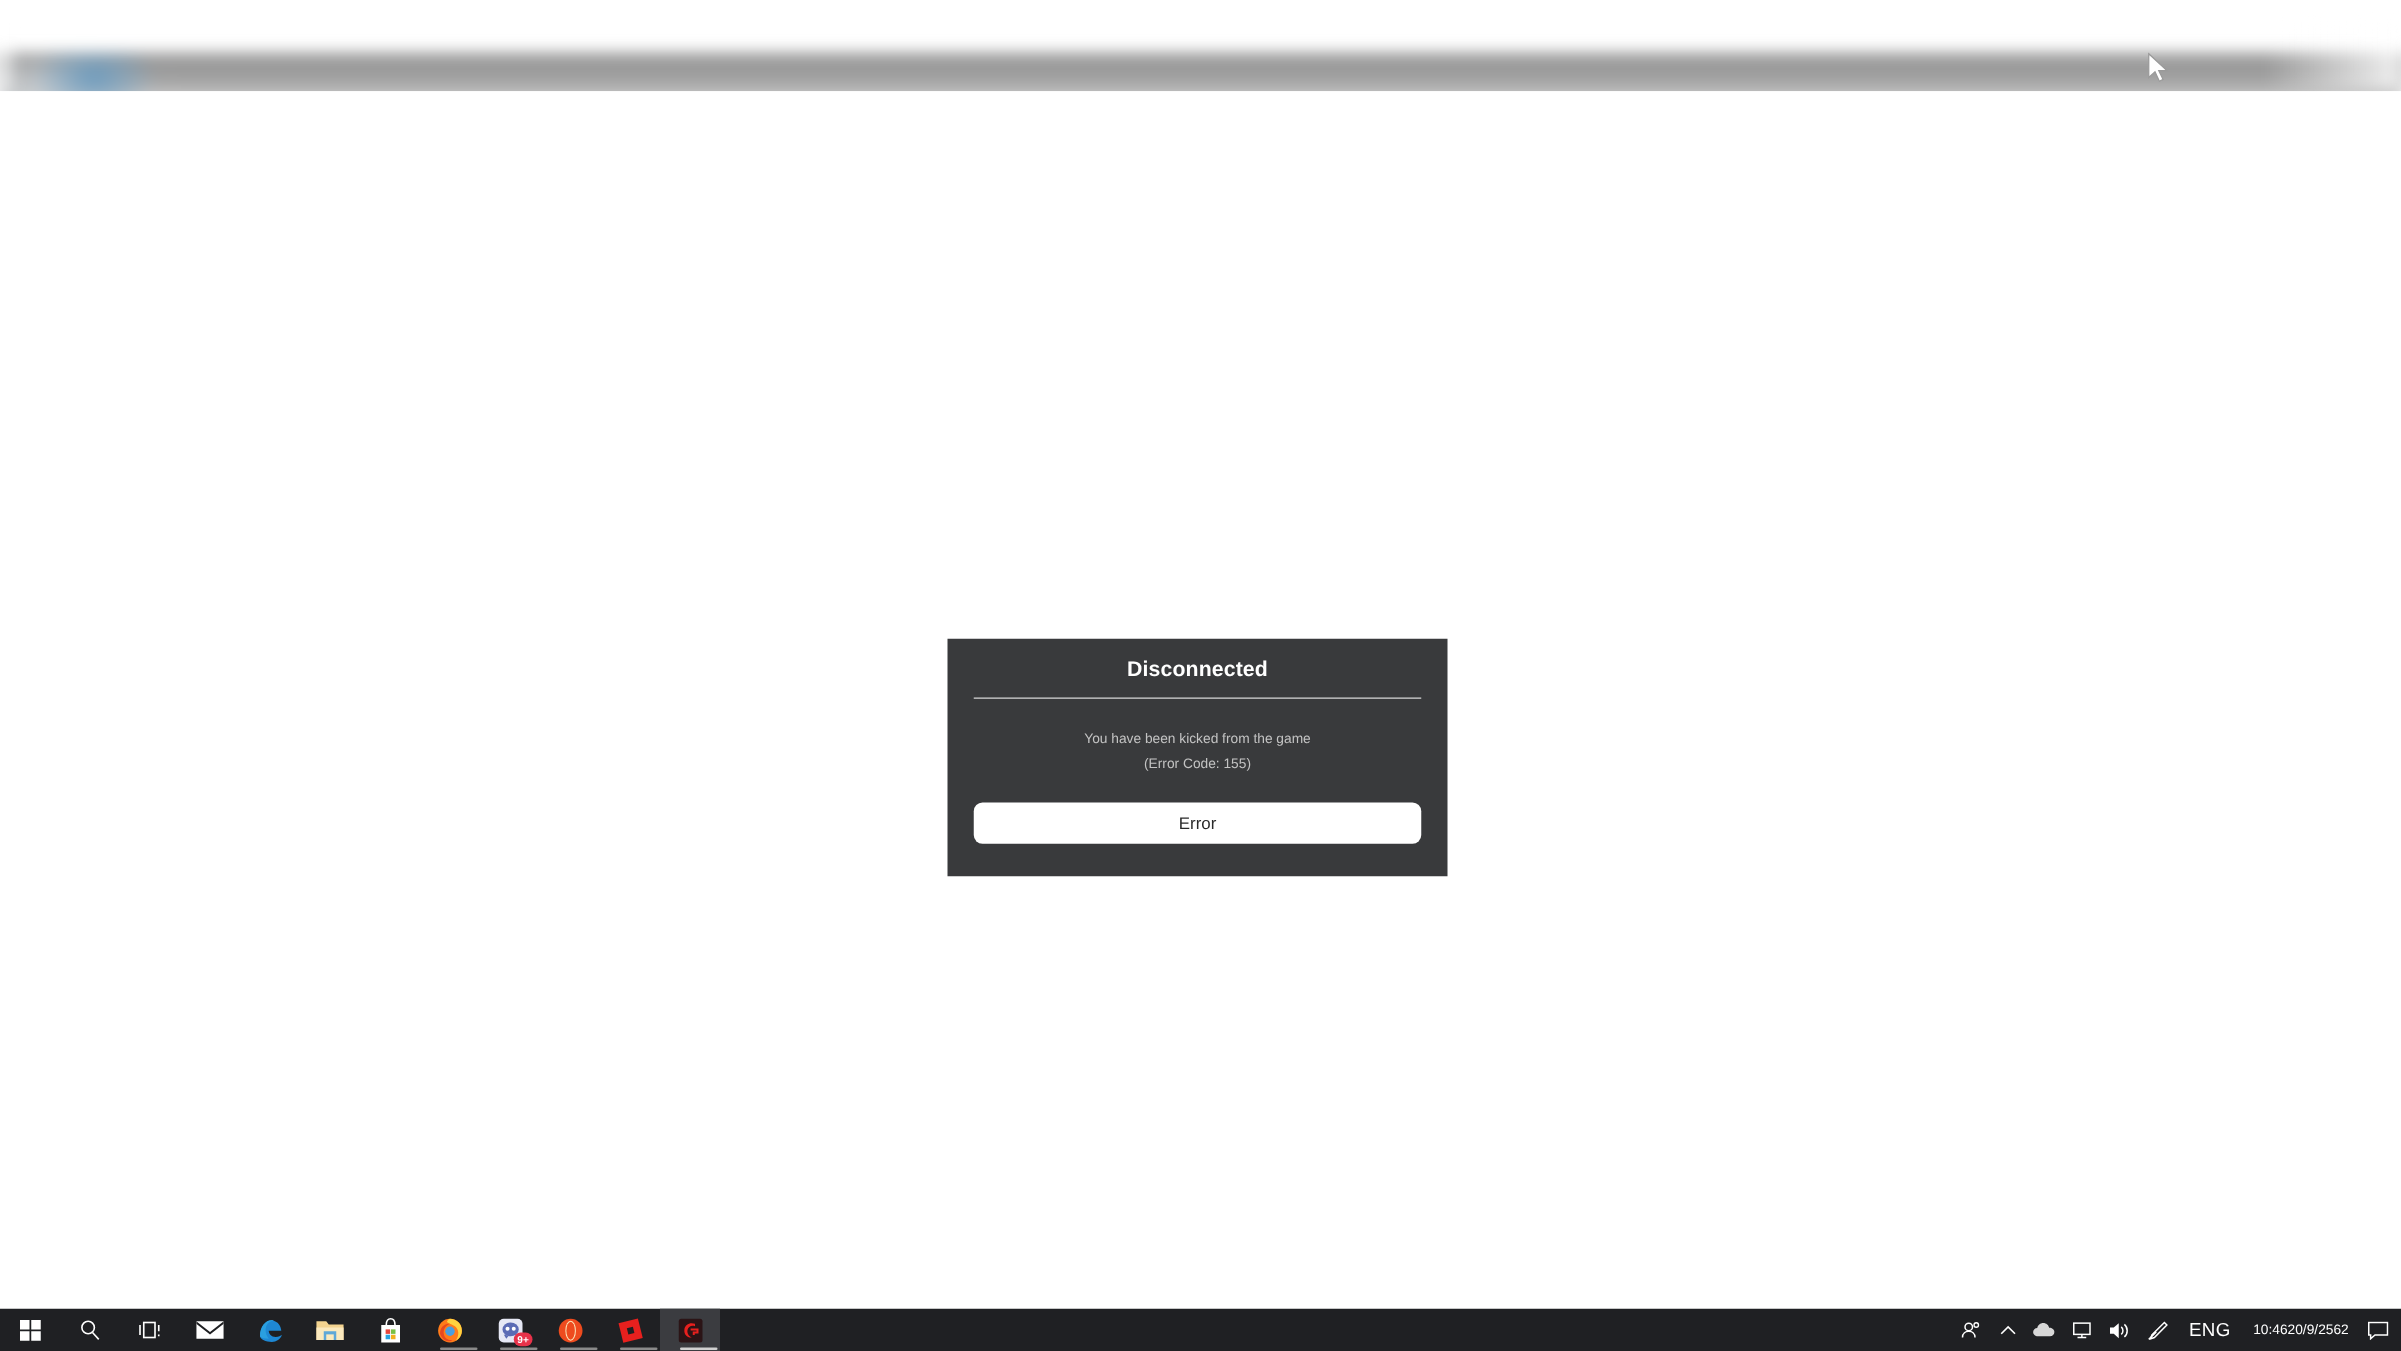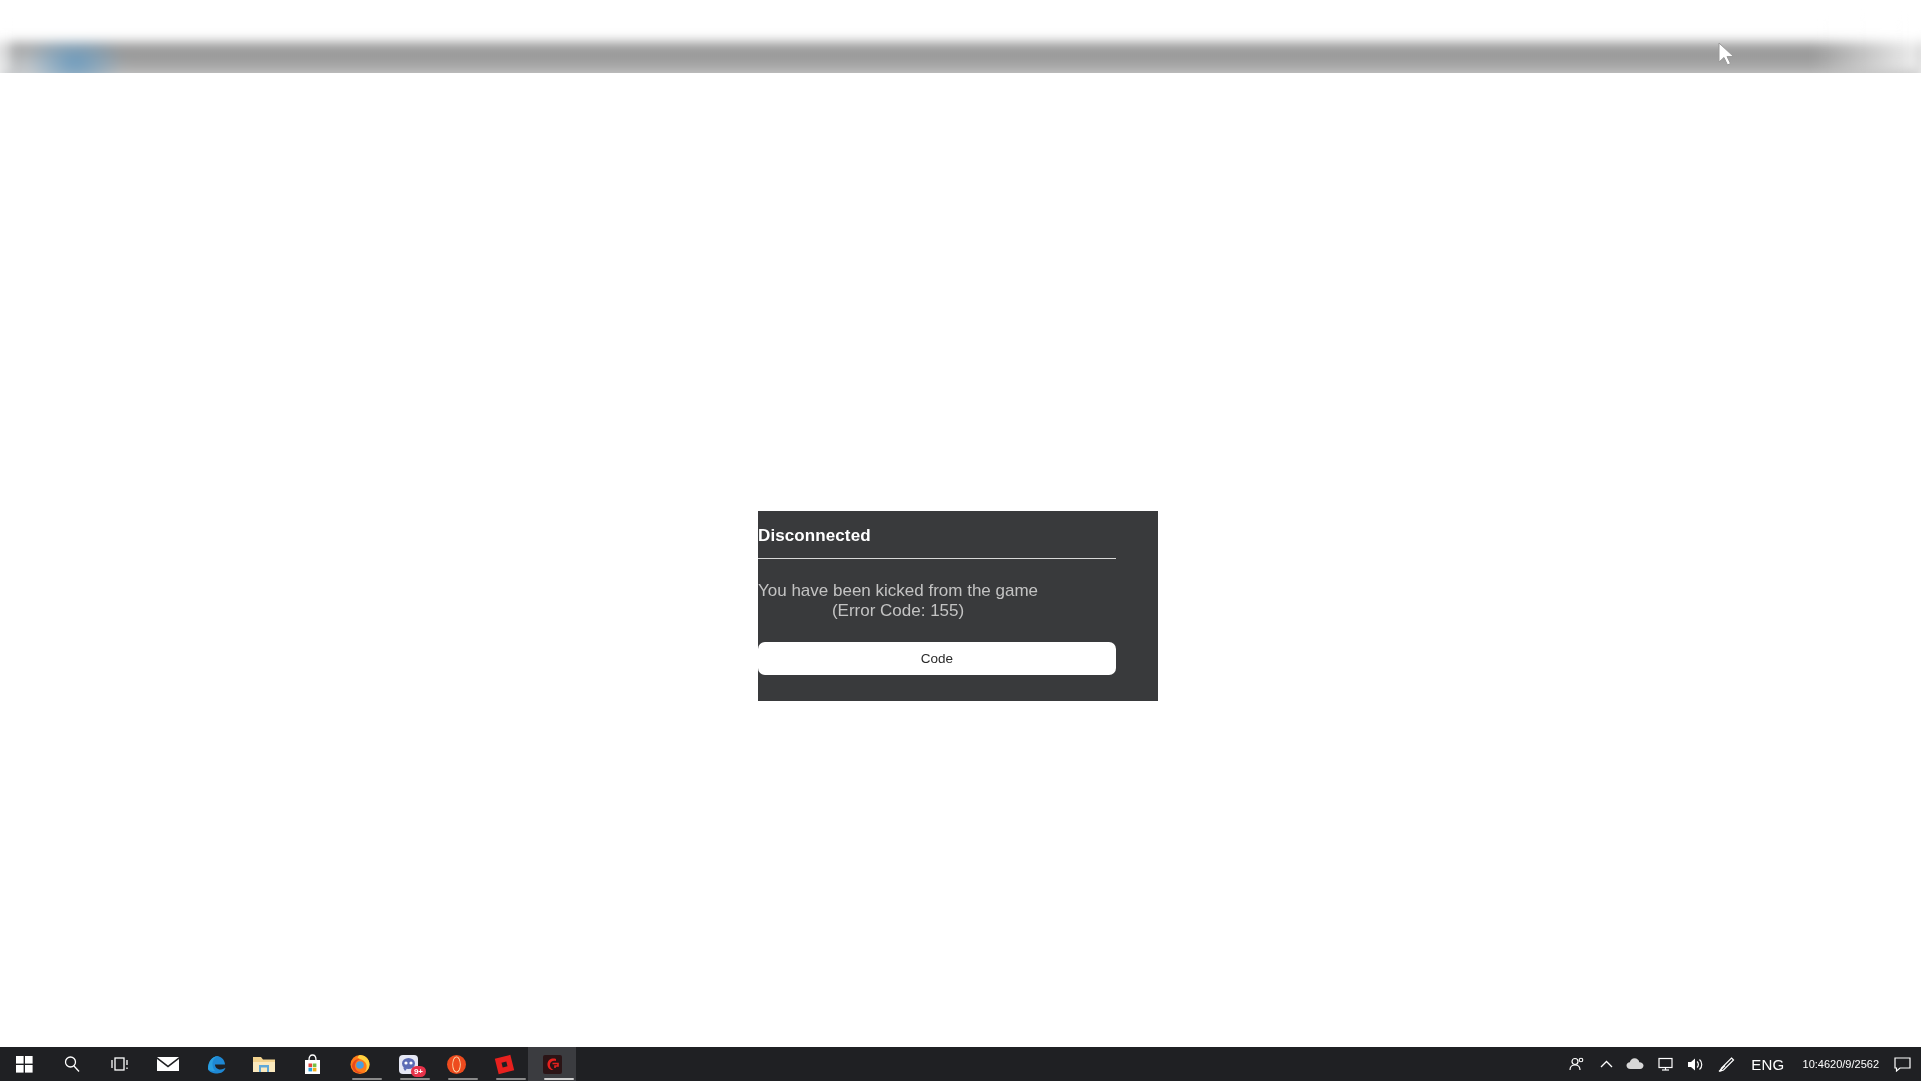--- a/index.html
+++ b/index.html
@@ -106,36 +106,36 @@
     background:#ffffff;
   }
 
   
   #disconnect-dialog {
     position:absolute;
     left:758px; top:438px;
     width:400px; height:190px;
     background:#393a3c;
     display:flex; flex-direction:column;
-    align-items:flex-start;
+    align-items:center;
   }
   #dialog-title {
     margin-top:15px;
     font-size:17px; font-weight:bold;
     color:#ffffff;
     letter-spacing:.1px;
   }
   #dialog-divider {
     margin-top:12px;
     width:358px; height:1px;
     background:#d8d8d8;
   }
   #dialog-message {
     margin-top:22px;
-    font-size:17px;
+    font-size:11px;
     color:#c3c3c3;
     text-align:center;
     line-height:20px;
   }
   #leave-button {
     margin-top:21px;
     width:358px; height:33px;
     background:#ffffff;
     border:none;
     border-radius:7px;
@@ -219,21 +219,21 @@
 
   <div id="game-content">
 
     <div id="disconnect-dialog">
       <div id="dialog-title">Disconnected</div>
       <div id="dialog-divider"></div>
       <div id="dialog-message">
         <span>You have been kicked from the game</span><br>
         <span>(Error Code: 155)</span>
       </div>
-      <button id="leave-button">Code</button>
+      <button id="leave-button">Error</button>
     </div>
 
   </div>
 </div>
 
 <div id="taskbar">
 
   <div class="tb-item">
     <svg width="17" height="17" viewBox="0 0 17 17">
       <rect x="0" y="0" width="7.6" height="7.6" fill="#ffffff"></rect>

